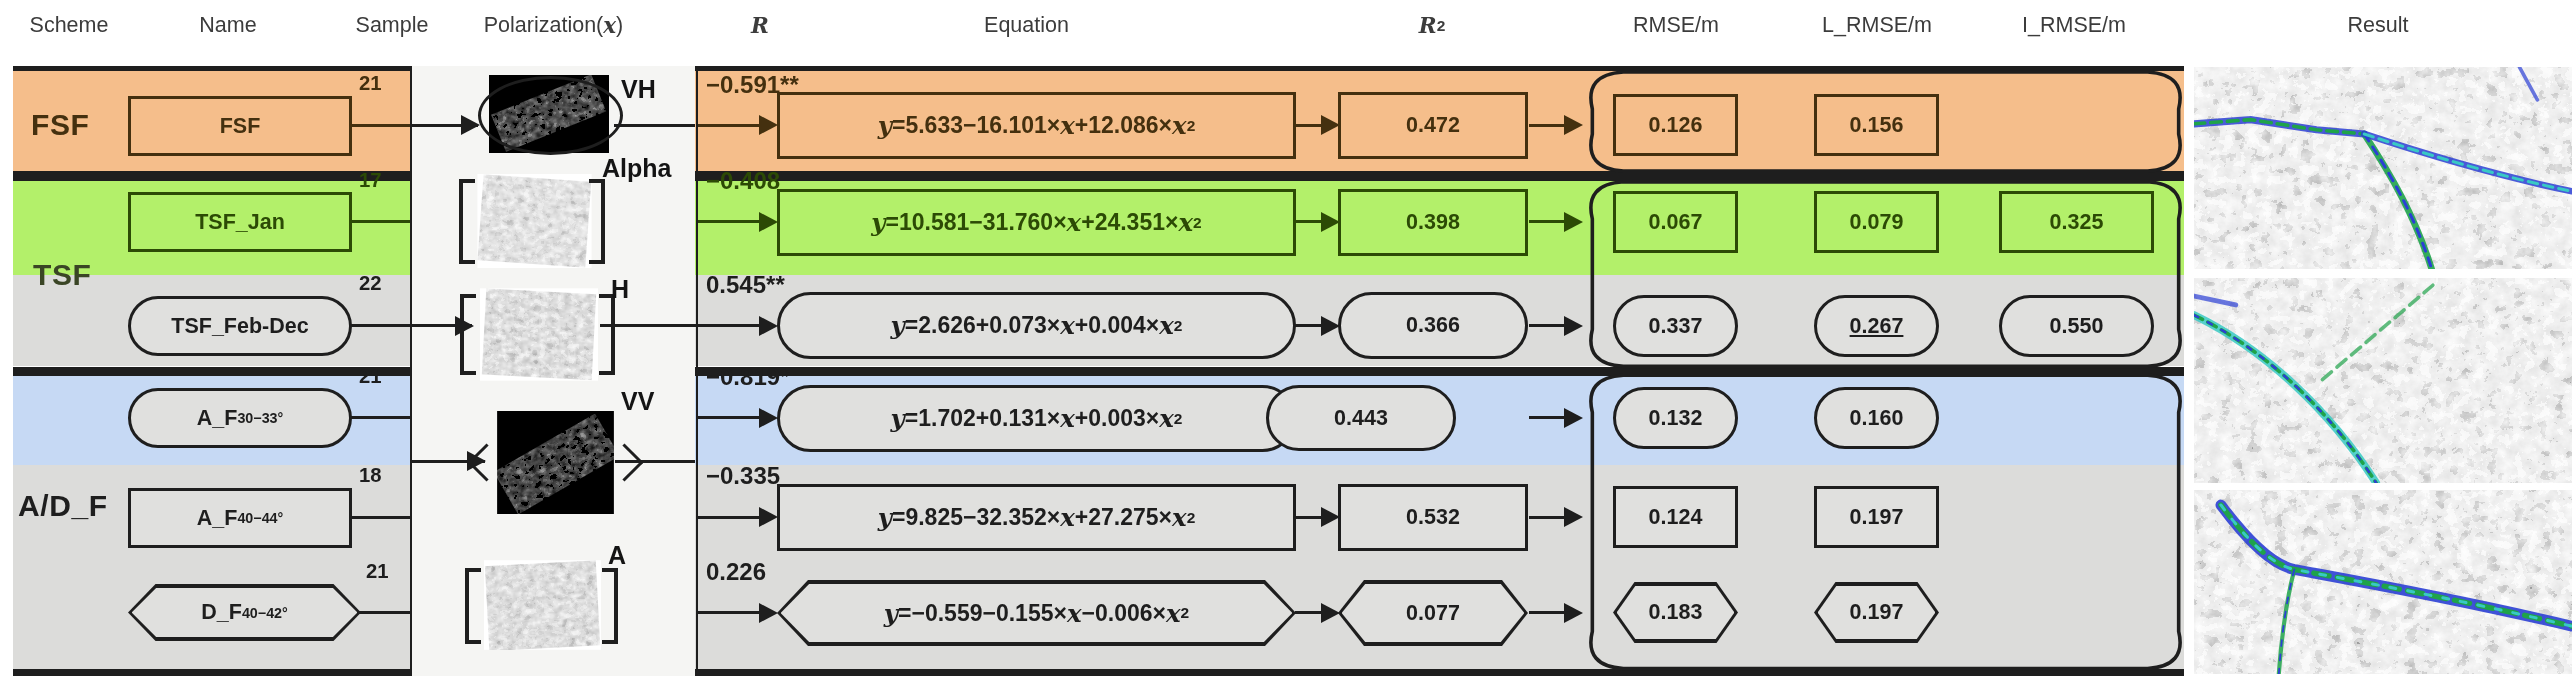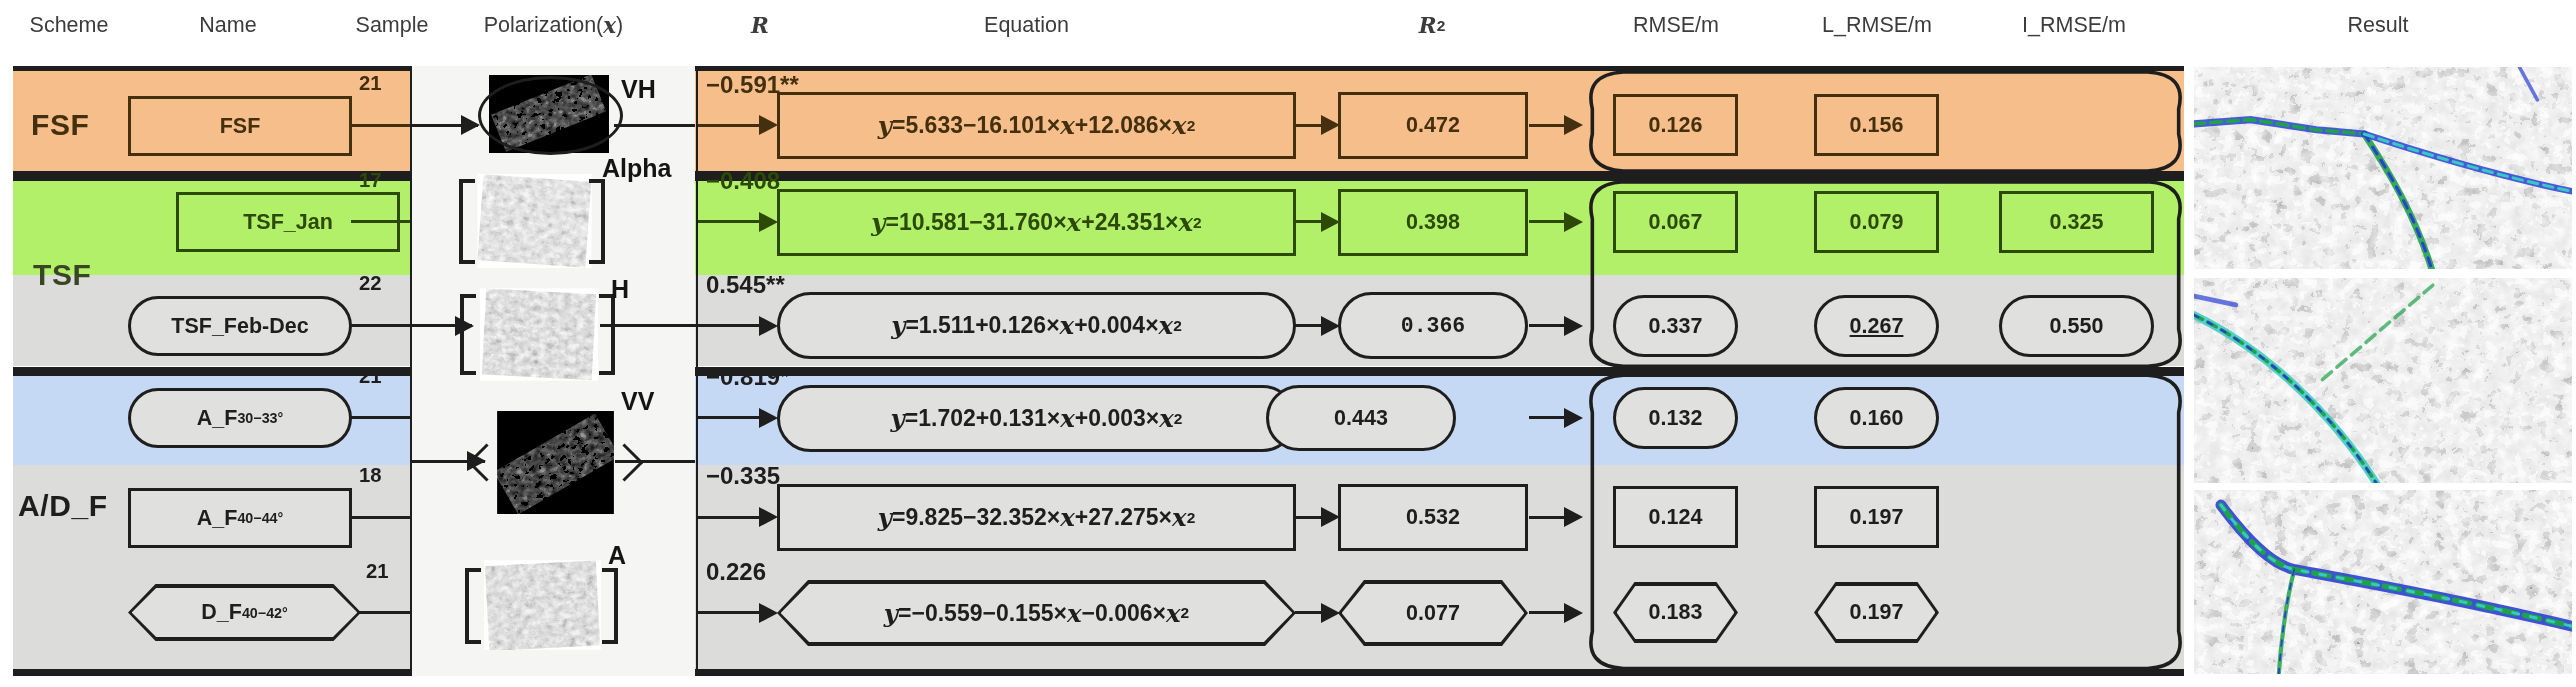--- a/index.html
+++ b/index.html
@@ -110,21 +110,21 @@
     <div class="ln" style="left:1295px;top:124px;width:26px;"></div>
     <div class="ah" style="left:1321px;top:115px;"></div>
     <div class="shape valbox f-orange" style="left:1338px;top:92px;width:190px;height:67px;">0.472</div>
     <div class="ln" style="left:1529px;top:124px;width:36px;"></div>
     <div class="ah" style="left:1564px;top:115px;"></div>
     <div class="shape valbox f-orange" style="left:1613px;top:94px;width:125px;height:62px;">0.126</div>
     <div class="shape valbox f-orange" style="left:1814px;top:94px;width:125px;height:62px;">0.156</div>
   </div>
 
   <div class="acc-green">
-    <div class="shape namebox f-green" style="left:128px;top:192px;width:224px;height:60px;margin-left:48px;">
+    <div class="shape namebox f-green" style="left:128px;top:192px;width:224px;height:60px;">
       <span>TSF_Jan</span>
     </div>
     <div class="smp" style="left:359px;top:169px;">17</div>
     <div class="ln" style="left:351px;top:220px;width:60px;"></div>
     <div class="ln" style="left:698px;top:220px;width:61px;"></div>
     <div class="ah" style="left:759px;top:212px;"></div>
     <div class="rtxt" style="left:706px;top:167px;">−0.408</div>
     <div class="shape eqbox f-green" style="left:777px;top:189px;width:519px;height:67px;">
       <span class="mathv">y</span>
         <span>=10.581−31.760×</span>
@@ -147,29 +147,29 @@
     <div class="shape namebox stadium f-gray" style="left:128px;top:296px;width:224px;height:60px;">
       <span>TSF_Feb-Dec</span>
     </div>
     <div class="smp" style="left:359px;top:272px;">22</div>
     <div class="ln" style="left:351px;top:324px;width:60px;"></div>
     <div class="ln" style="left:698px;top:324px;width:61px;"></div>
     <div class="ah" style="left:759px;top:316px;"></div>
     <div class="rtxt" style="left:706px;top:271px;">0.545**</div>
     <div class="shape eqbox stadium f-gray" style="left:777px;top:292px;width:519px;height:67px;">
       <span class="mathv">y</span>
-        <span>=1.511+0.126×</span>
+        <span>=2.626+0.073×</span>
         <span class="mathv">x</span>
         <span>+0.004×</span>
         <span class="mathv">x</span>
         <sup class="m2">2</sup>
     </div>
     <div class="ln" style="left:1295px;top:324px;width:26px;"></div>
     <div class="ah" style="left:1321px;top:316px;"></div>
-    <div class="shape valbox stadium f-gray" style="left:1338px;top:292px;width:190px;height:67px;font-family:Liberation Mono, monospace;">0.366</div>
+    <div class="shape valbox stadium f-gray" style="left:1338px;top:292px;width:190px;height:67px;">0.366</div>
     <div class="ln" style="left:1529px;top:324px;width:36px;"></div>
     <div class="ah" style="left:1564px;top:316px;"></div>
     <div class="shape valbox stadium f-gray" style="left:1613px;top:295px;width:125px;height:62px;">0.337</div>
     <div class="shape valbox stadium f-gray" style="left:1814px;top:295px;width:125px;height:62px;text-decoration:underline;">0.267</div>
     <div class="shape valbox stadium f-gray" style="left:1999px;top:295px;width:155px;height:62px;">0.550</div>
   </div>
 
   <div class="acc-ink">
     <div class="shape namebox stadium f-gray" style="left:128px;top:388px;width:224px;height:60px;">
       <span>A_F</span>

